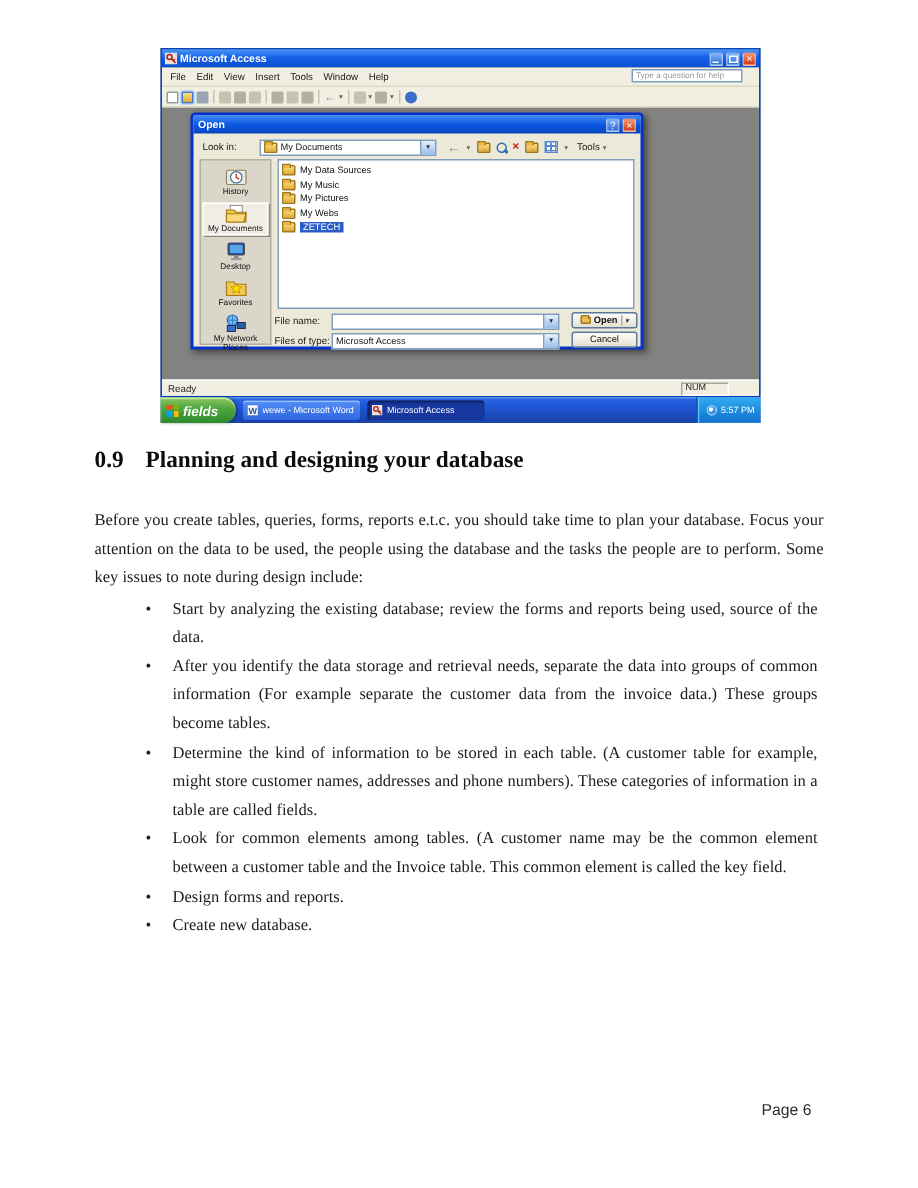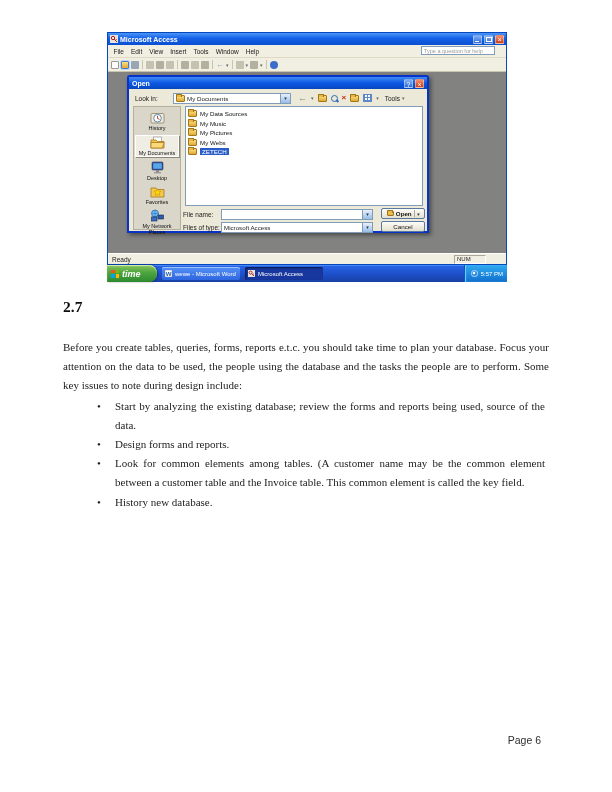--- a/index.html
+++ b/index.html
@@ -367,21 +367,21 @@
     </div>
 
     <div class="taskbar">
       <div class="start">
         <span class="flag">
             <i class="f1"></i>
             <i class="f2"></i>
             <i class="f3"></i>
             <i class="f4"></i>
           </span>
-        <span>time</span>
+        <span>fields</span>
       </div>
       <div class="task t1">
         <svg width="7" height="7" viewBox="0 0 7 7">
             <rect width="7" height="7" fill="#fff" stroke="#889" stroke-width="0.5"></rect>
             <text x="3.5" y="5.8" font-size="6" fill="#2B579A" text-anchor="middle" font-weight="bold">W</text>
           </svg>
         <span class="ttxt">wewe - Microsoft Word</span>
       </div>
       <div class="task t2">
         <svg width="7" height="7" viewBox="0 0 8 8">
@@ -393,25 +393,28 @@
       </div>
       <div class="tray">
         <span class="vol"></span>
         <span class="time">5:57 PM</span>
       </div>
     </div>
   </div>
 
   <div class="docbody">
     <div class="heading">
-      <span class="hnum">2.7</span>
+      <span class="hnum">0.9</span>
+      <span>Planning and designing your database</span>
     </div>
     <p class="intro">Before you create tables, queries, forms, reports e.t.c. you should take time to plan your database. Focus your attention on the data to be used, the people using the database and the tasks the people are to perform. Some key issues to note during design include:</p>
     <ul>
       <li><span>Start by analyzing the existing database; review the forms and reports being used, source of the data.</span></li>
+      <li><span>After you identify the data storage and retrieval needs, separate the data into groups of common information (For example separate the customer data from the invoice data.) These groups become tables.</span></li>
+      <li><span>Determine the kind of information to be stored in each table. (A customer table for example, might store customer names, addresses and phone numbers). These categories of information in a table are called fields.</span></li>
+      <li><span>Look for common elements among tables. (A customer name may be the common element between a customer table and the Invoice table. This common element is called the key field.</span></li>
       <li><span>Design forms and reports.</span></li>
-      <li><span>Look for common elements among tables. (A customer name may be the common element between a customer table and the Invoice table. This common element is called the key field.</span></li>
-      <li><span>History new database.</span></li>
+      <li><span>Create new database.</span></li>
     </ul>
   </div>
 
   <div class="footer">Page 6</div>
 </div>
 
 </body></html>

